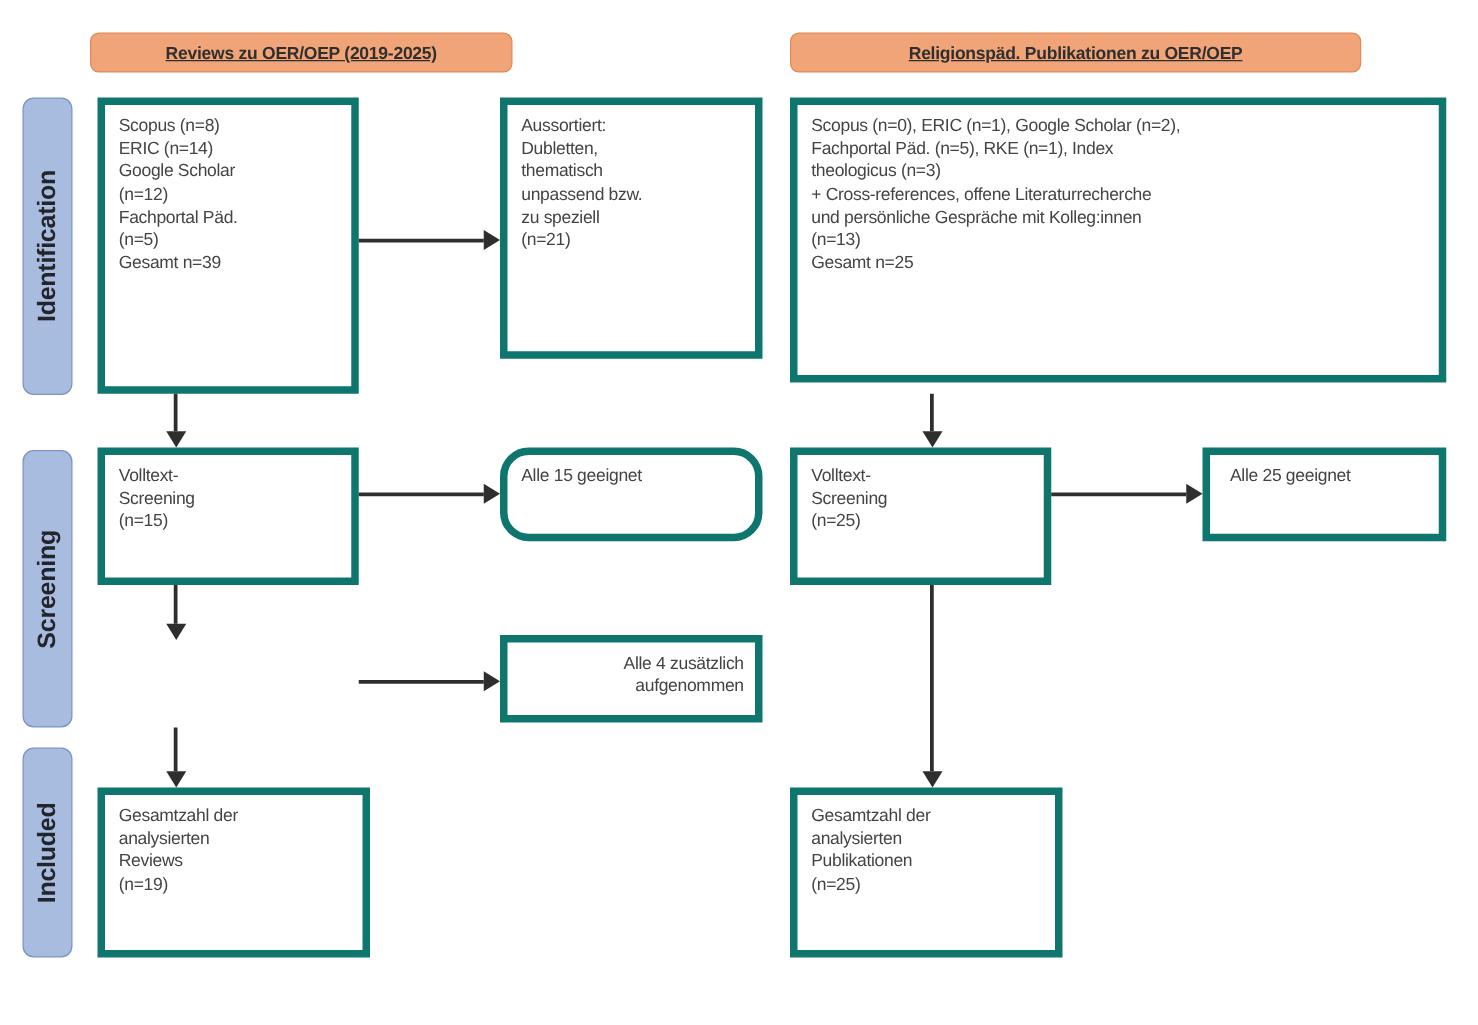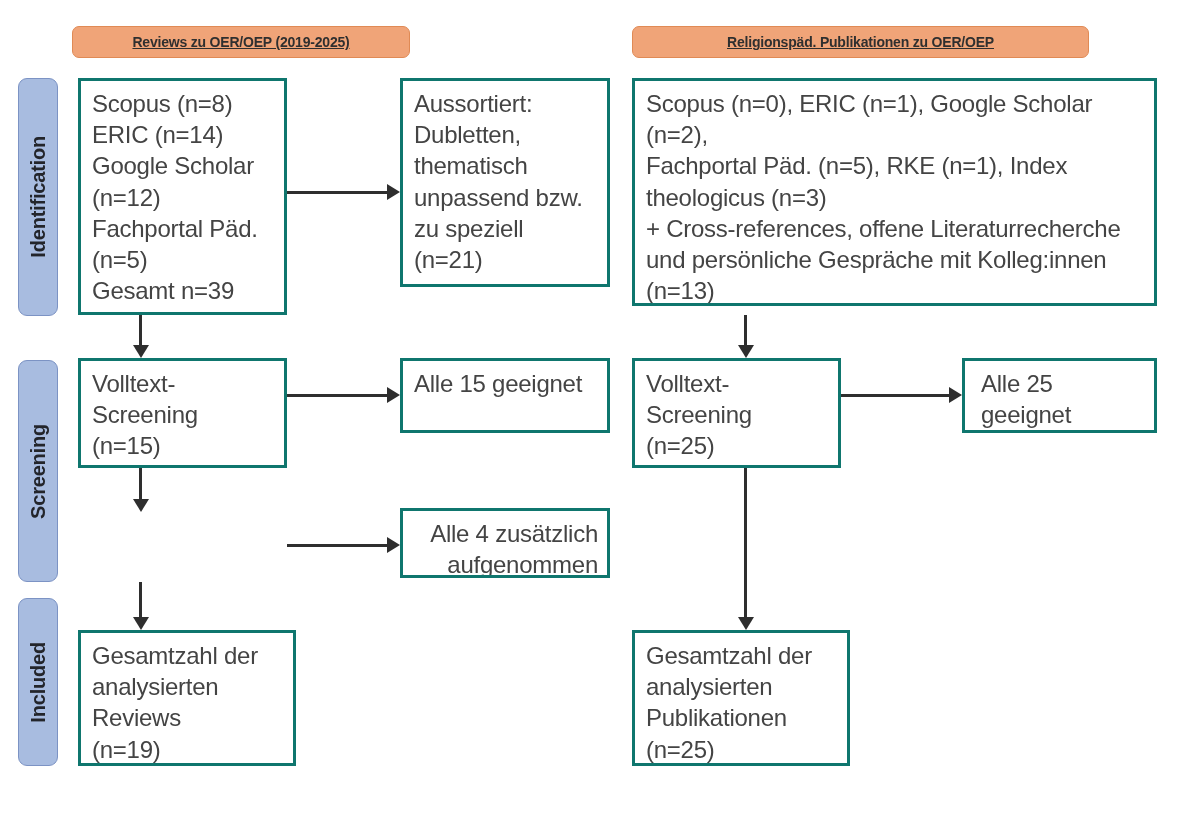--- a/index.html
+++ b/index.html
@@ -67,36 +67,36 @@
     letter-spacing: -0.2px;
   }
   #pill-identification { top: 78px;  height: 238px; }
   #pill-screening      { top: 360px; height: 222px; }
   #pill-included       { top: 598px; height: 168px; }
 
   
   .box {
     position: absolute;
     background: #ffffff;
-    border: 3px solid #0f766e;
+    border: 6px solid #0f766e;
     box-sizing: border-box;
     padding: 7px 9px 5px 11px;
-    font-size: 24px;
+    font-size: 14px;
     line-height: 1.30;
     color: #444444;
     letter-spacing: -0.25px;
     white-space: pre-line;
     overflow: hidden;
   }
 
   
   #box-l-sources   { left: 78px;  top: 78px;  width: 209px; height: 237px; }
   #box-l-excluded  { left: 400px; top: 78px;  width: 210px; height: 209px; }
   #box-l-fulltext  { left: 78px;  top: 358px; width: 209px; height: 110px; }
-  #box-l-allfit    { left: 400px; top: 358px; width: 210px; height: 75px; }
+  #box-l-allfit    { left: 400px; top: 358px; width: 210px; height: 75px; border-radius: 23px; }
   #box-l-crossref  { left: 78px;  top: 512px; width: 209px; height: 70px; }
   #box-l-crossfit  { left: 400px; top: 508px; width: 210px; height: 70px; text-align: right; }
   #box-l-included  { left: 78px;  top: 630px; width: 218px; height: 136px; }
 
   
   #box-r-sources   { left: 632px; top: 78px;  width: 525px; height: 228px; }
   #box-r-fulltext  { left: 632px; top: 358px; width: 115px; height: 110px; }
   #box-r-fulltext  { left: 632px; top: 358px; width: 209px; height: 110px; }
   #box-r-allfit    { left: 962px; top: 358px; width: 195px; height: 75px; padding-left: 16px; }
   #box-r-included  { left: 632px; top: 630px; width: 218px; height: 136px; }

